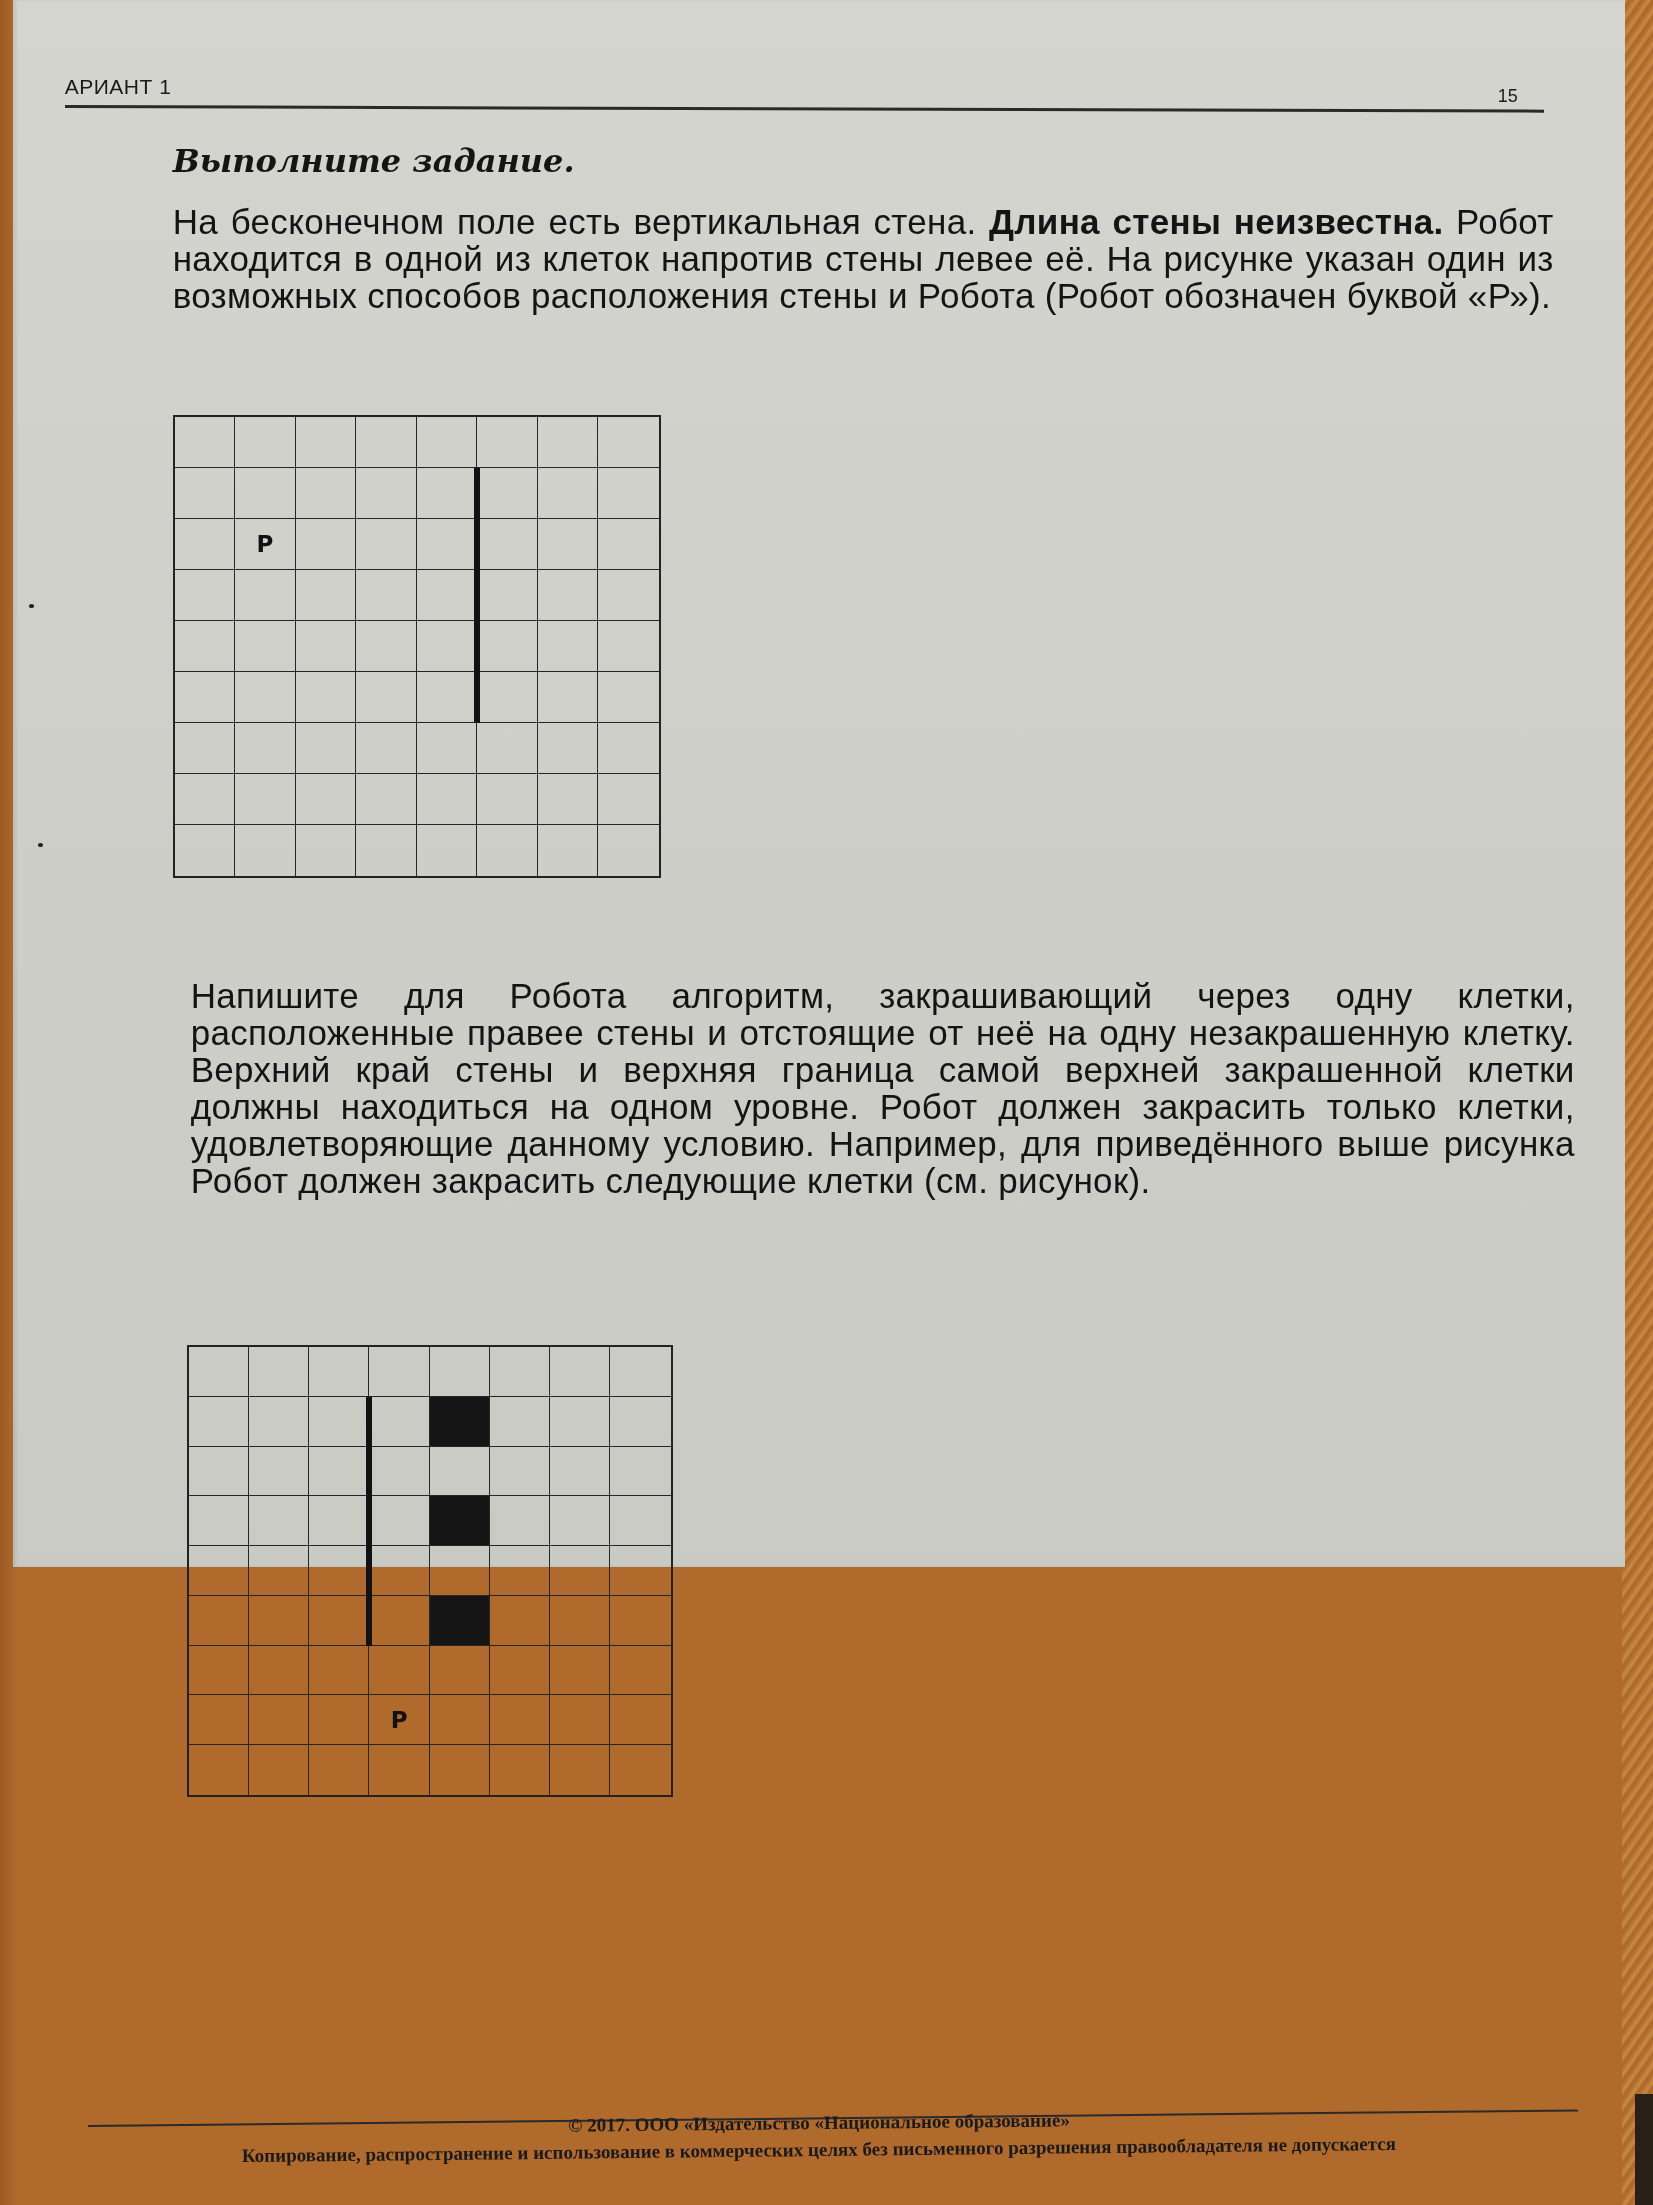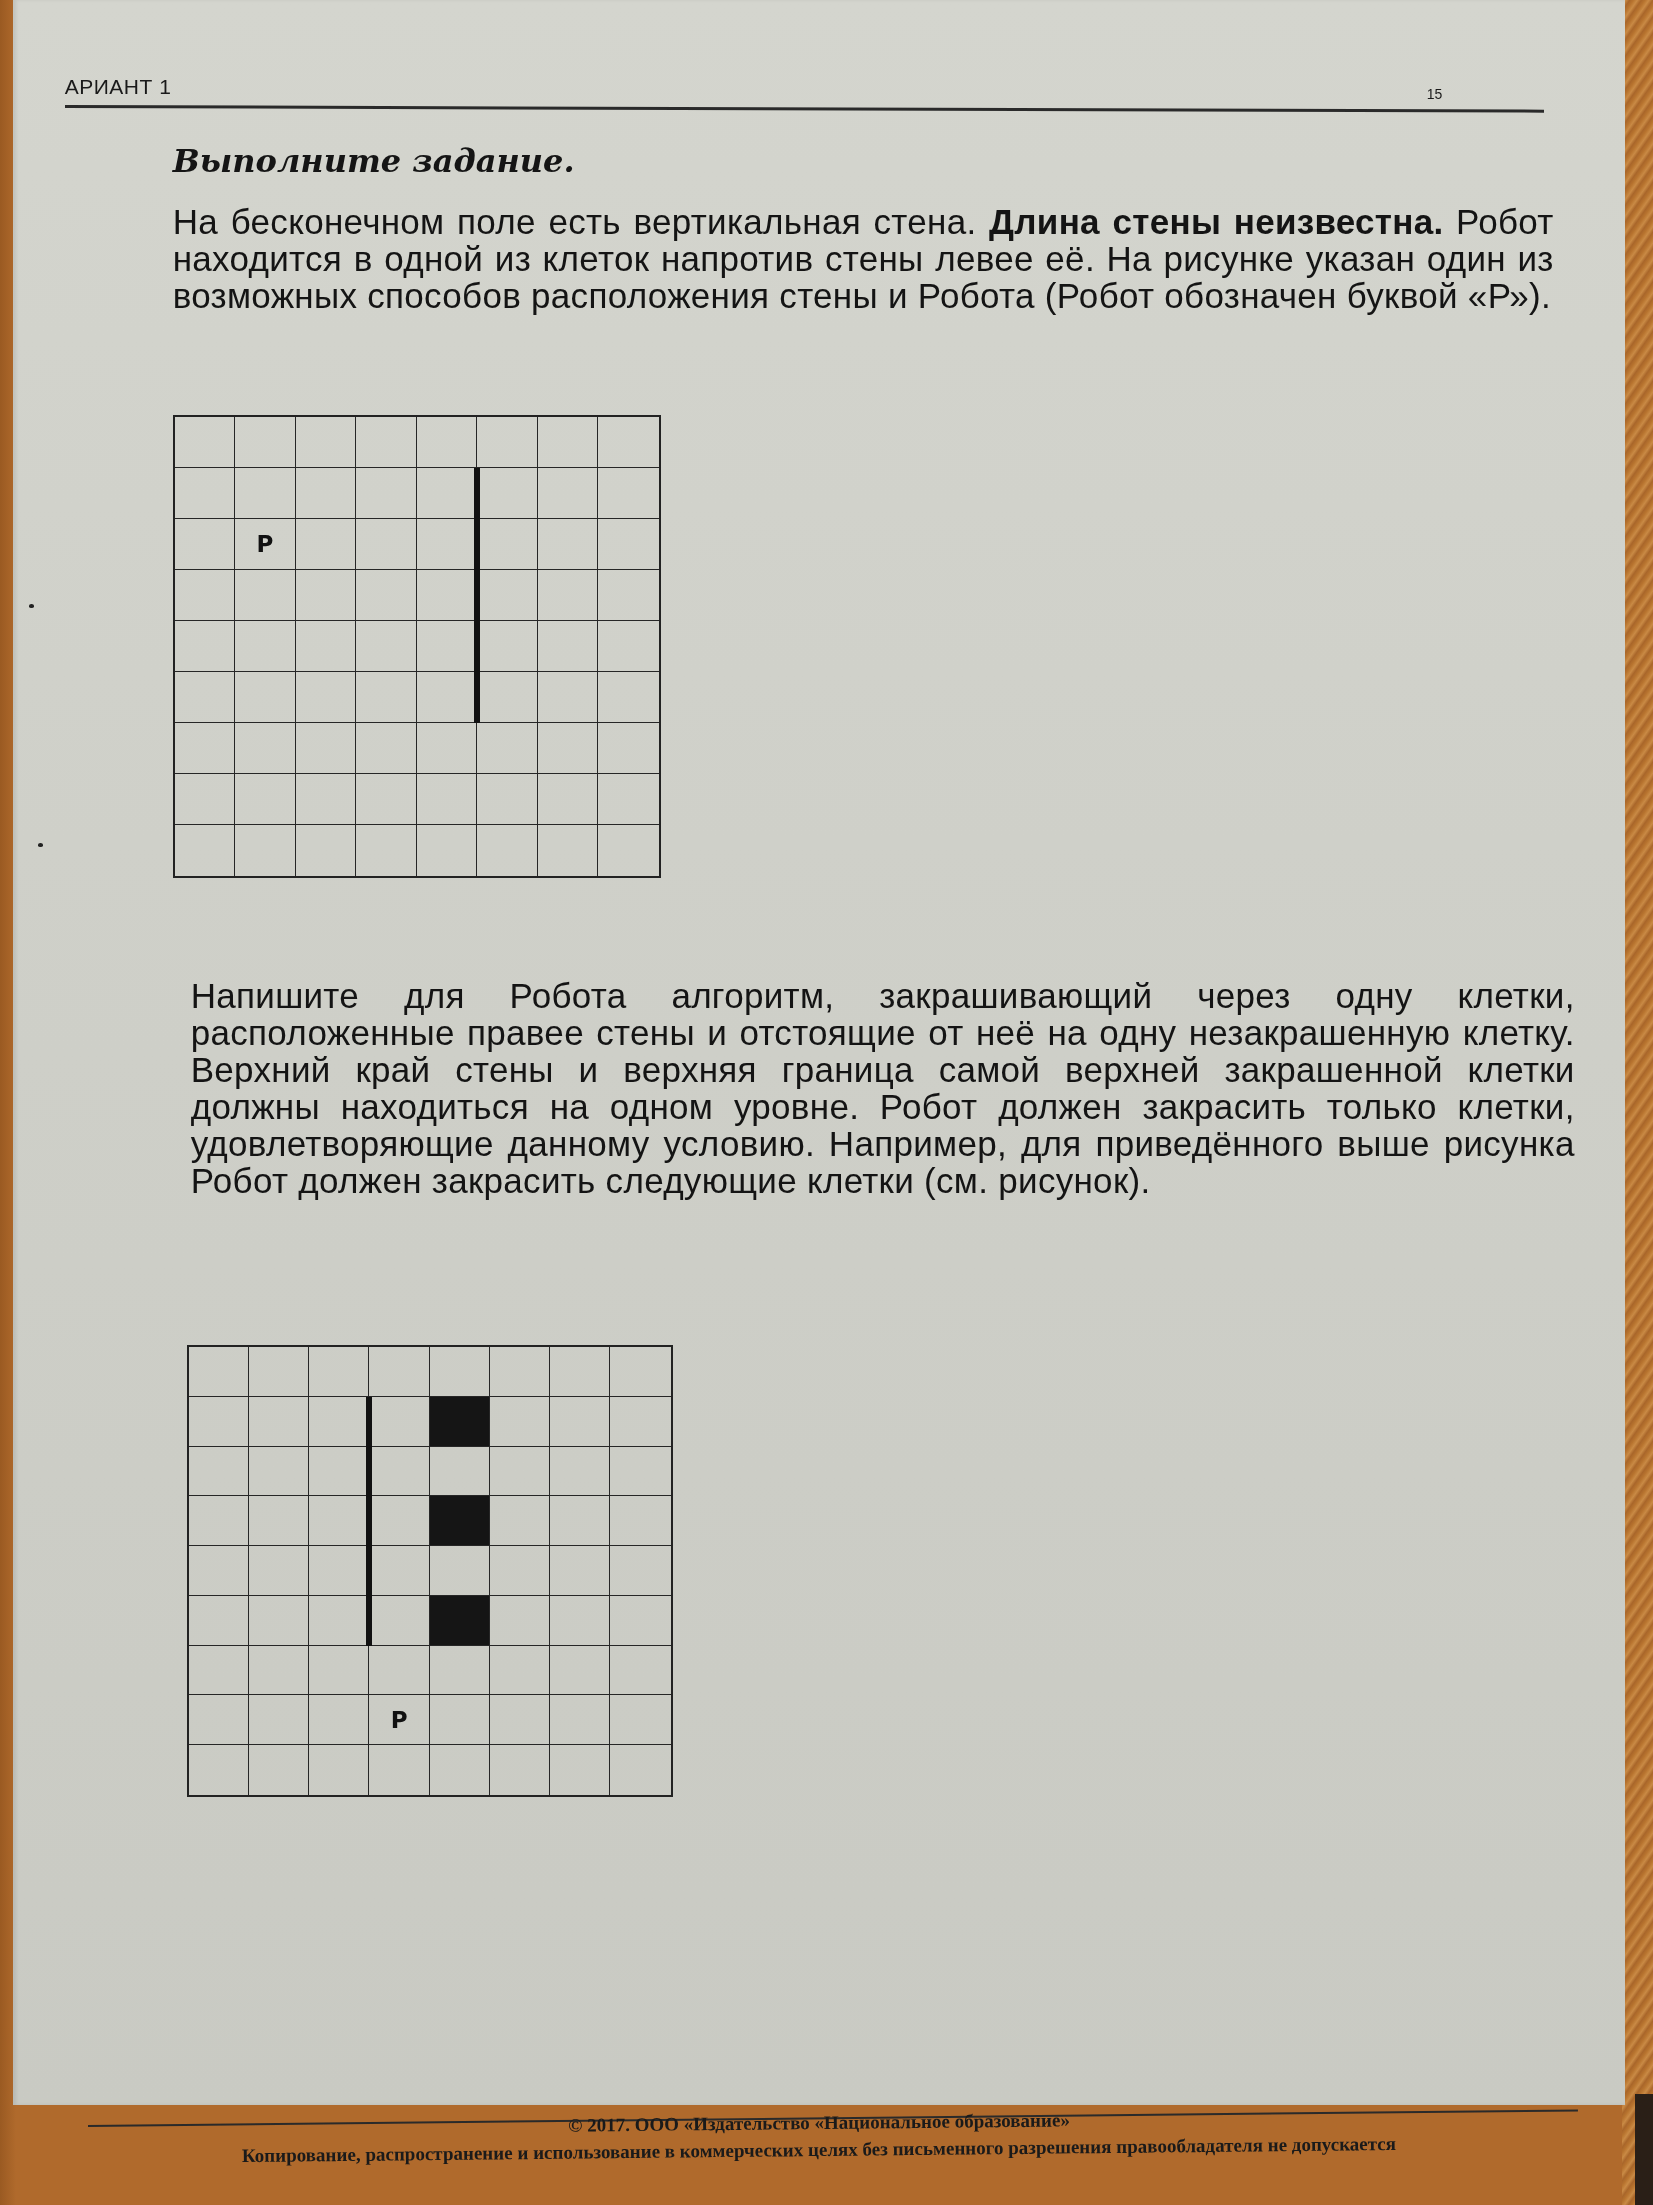--- a/index.html
+++ b/index.html
@@ -11,34 +11,34 @@
   }
   .wood-right {
     position:absolute; left:1622px; top:0; width:32px; height:2205px;
     background: repeating-linear-gradient(125deg, #b8742f 0px, #c98a45 3.2px, #a9662a 6.4px, #b8742f 9.5px);
   }
   .dark-corner {
     position:absolute; left:1635px; top:2094px; width:18.6px; height:111px;
     background:#2a1f17;
   }
   .page {
-    position:absolute; left:12.7px; top:0; width:1612px; height:2105px;
+    position:absolute; left:12.7px; top:0; width:1612px; height:1567px;
     background: linear-gradient(180deg, #d4d5ce 0%, #cfd0c9 40%, #c9cac3 100%);
     box-shadow: inset 3.2px 0 3.2px rgba(0,0,0,0.08);
   }
   .abs { position:absolute; }
   .header-left {
     left:52px; top:75px;
     font-family:"Liberation Sans", "DejaVu Sans", sans-serif;
     font-size:21px; letter-spacing:0.5px; color:#1a1a1a;
   }
   .header-right {
-    left:1414px; top:86px;
+    left:1485px; top:86px;
     font-family:"Liberation Sans", "DejaVu Sans", sans-serif;
-    font-size:14px; color:#1a1a1a;
+    font-size:18px; color:#1a1a1a;
   }
   .header-rule {
     left:52px; top:105px; width:1479px; height:2.7px; background:#2a2a2a;
     transform: rotate(0.18deg); transform-origin:left center;
   }
   .task-title {
     left:160px; top:142px;
     font-size:32px; font-weight:bold; font-style:italic; color:#151515;
   }
   .para {

